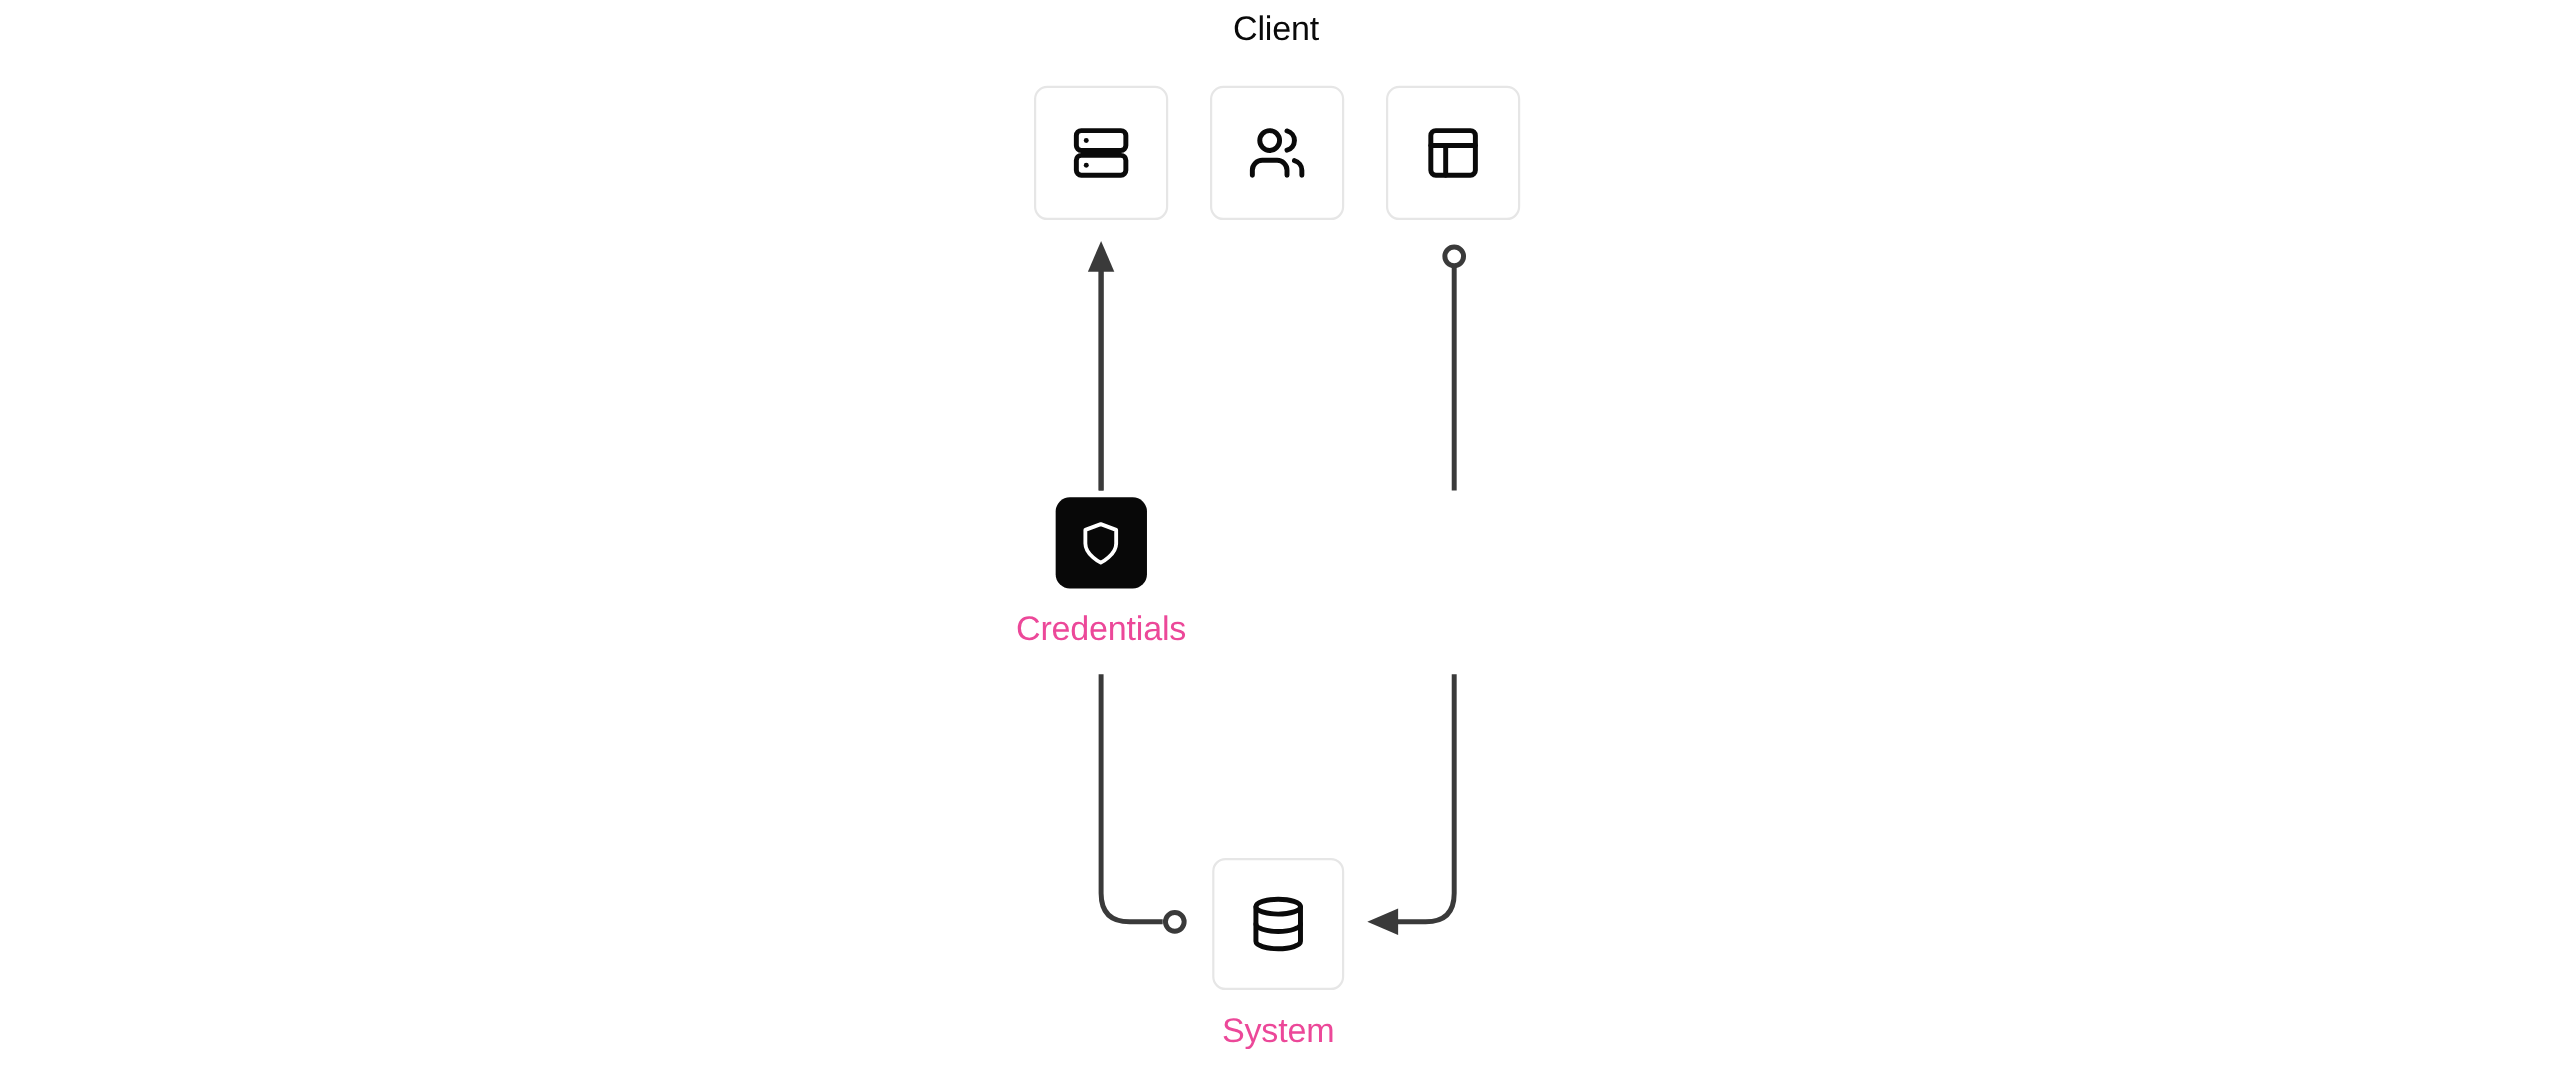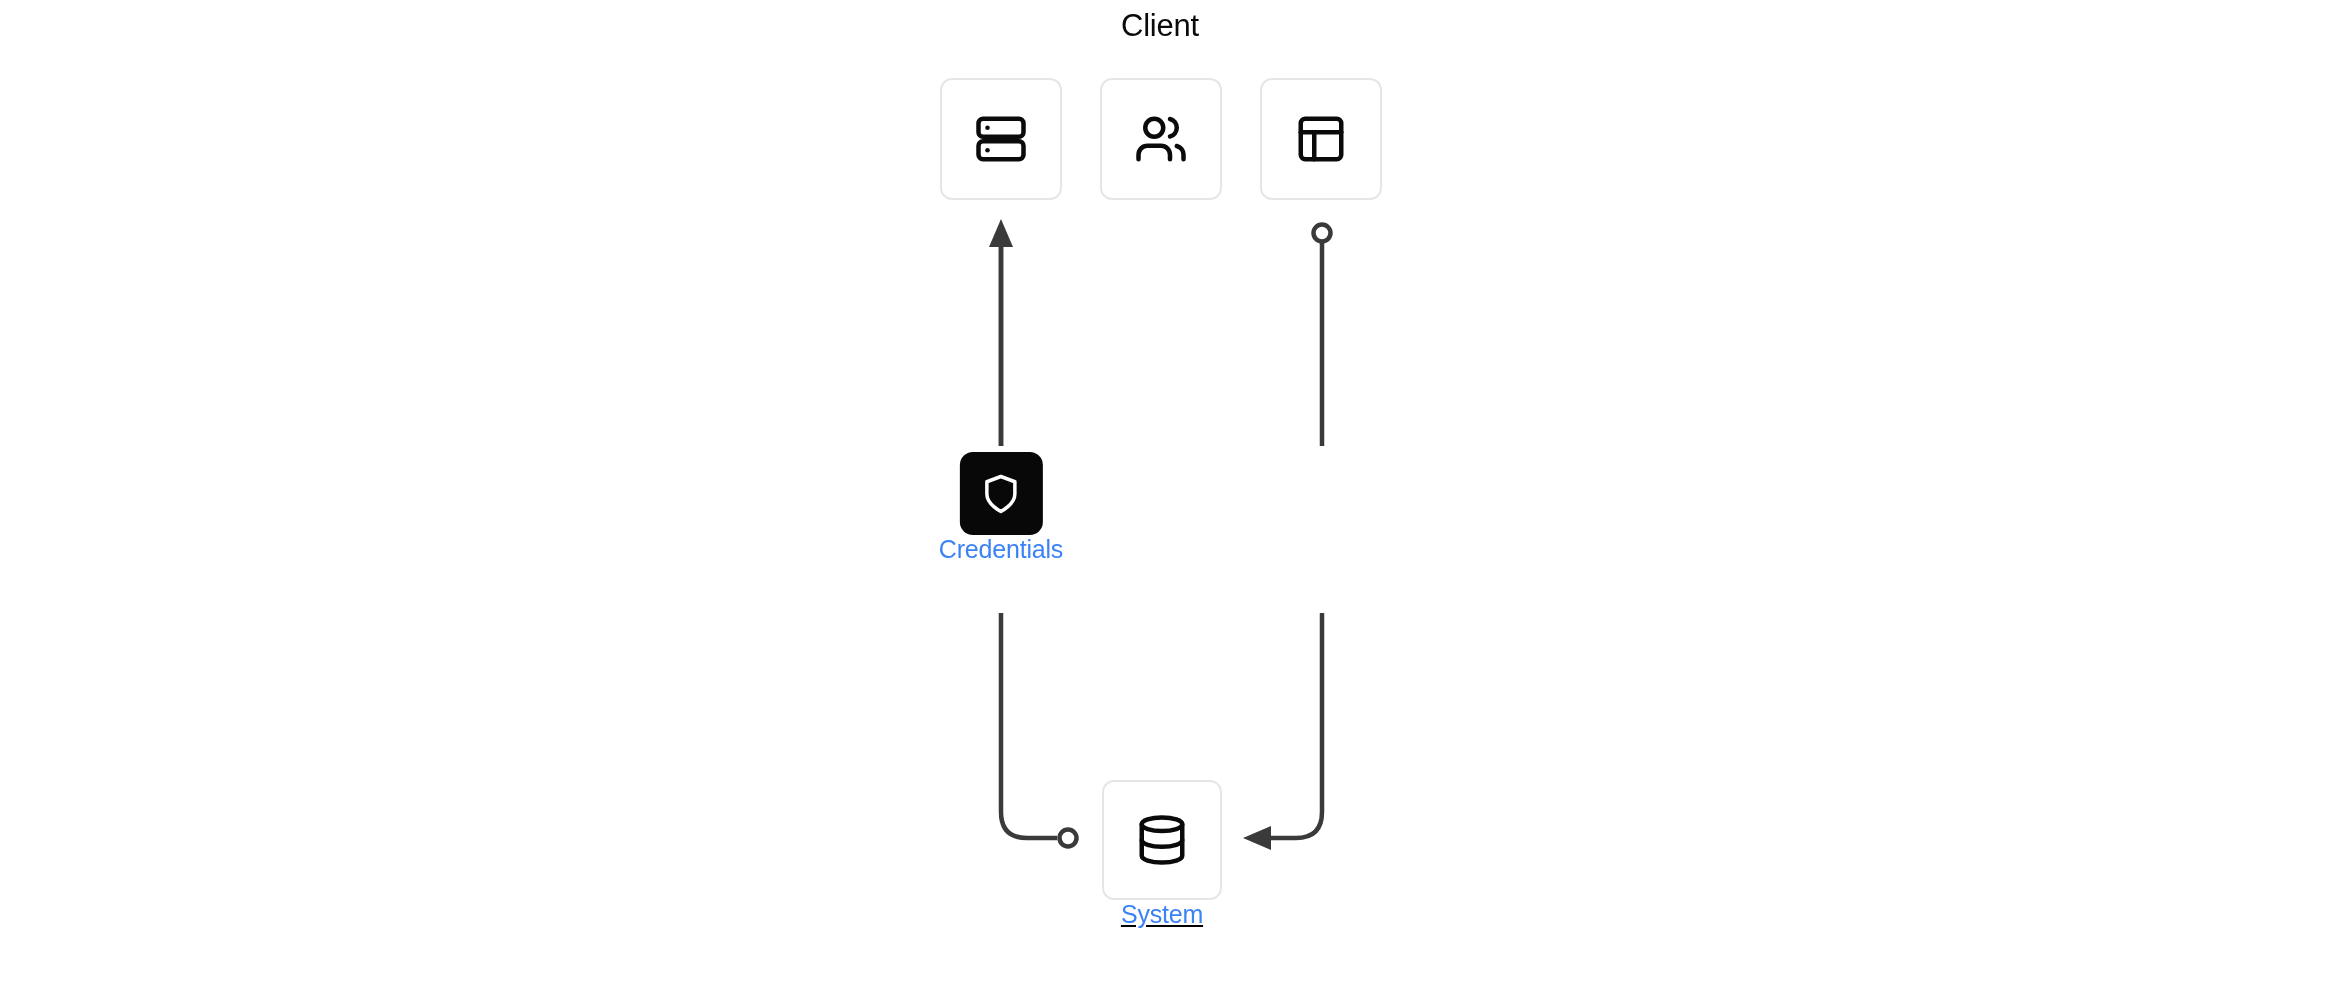--- a/index.html
+++ b/index.html
@@ -77,23 +77,24 @@
     display: flex;
     align-items: center;
     justify-content: center;
   }
   .node-box svg {
     display: block;
     width: 42px;
     height: 42px;
   }
   .node-caption {
-    font-size: 25px;
+    margin-top: 19px;
+    font-size: 31px;
     font-weight: 400;
-    color: #3b82f6;
+    color: #ec4899;
     letter-spacing: -0.2px;
     white-space: nowrap;
     text-align: center;
   }
 
   
   .node-box-outline {
     width: 120px;
     height: 120px;
     box-sizing: border-box;
@@ -178,21 +179,21 @@
   <div class="node" style="left:1001px; top:452px;">
     <div class="node-box">
       <svg viewBox="0 0 24 24" fill="none" stroke="#ffffff" stroke-width="2" stroke-linecap="round" stroke-linejoin="round">
         <path d="M12 22s8-4 8-10V5l-8-3-8 3v7c0 6 8 10 8 10z"></path>
       </svg>
     </div>
     <div class="node-caption">Credentials</div>
   </div>
 
 
-  <div class="node" style="left:1162px; top:780px;text-decoration:underline;">
+  <div class="node" style="left:1162px; top:780px;">
     <div class="node-box-outline">
       <svg viewBox="0 0 24 24" fill="none" stroke="#0a0a0a" stroke-width="2" stroke-linecap="round" stroke-linejoin="round">
         <ellipse cx="12" cy="5" rx="9" ry="3"></ellipse>
         <path d="M21 12c0 1.66-4 3-9 3s-9-1.34-9-3"></path>
         <path d="M3 5v14c0 1.66 4 3 9 3s9-1.34 9-3V5"></path>
       </svg>
     </div>
     <div class="node-caption">System</div>
   </div>
 

